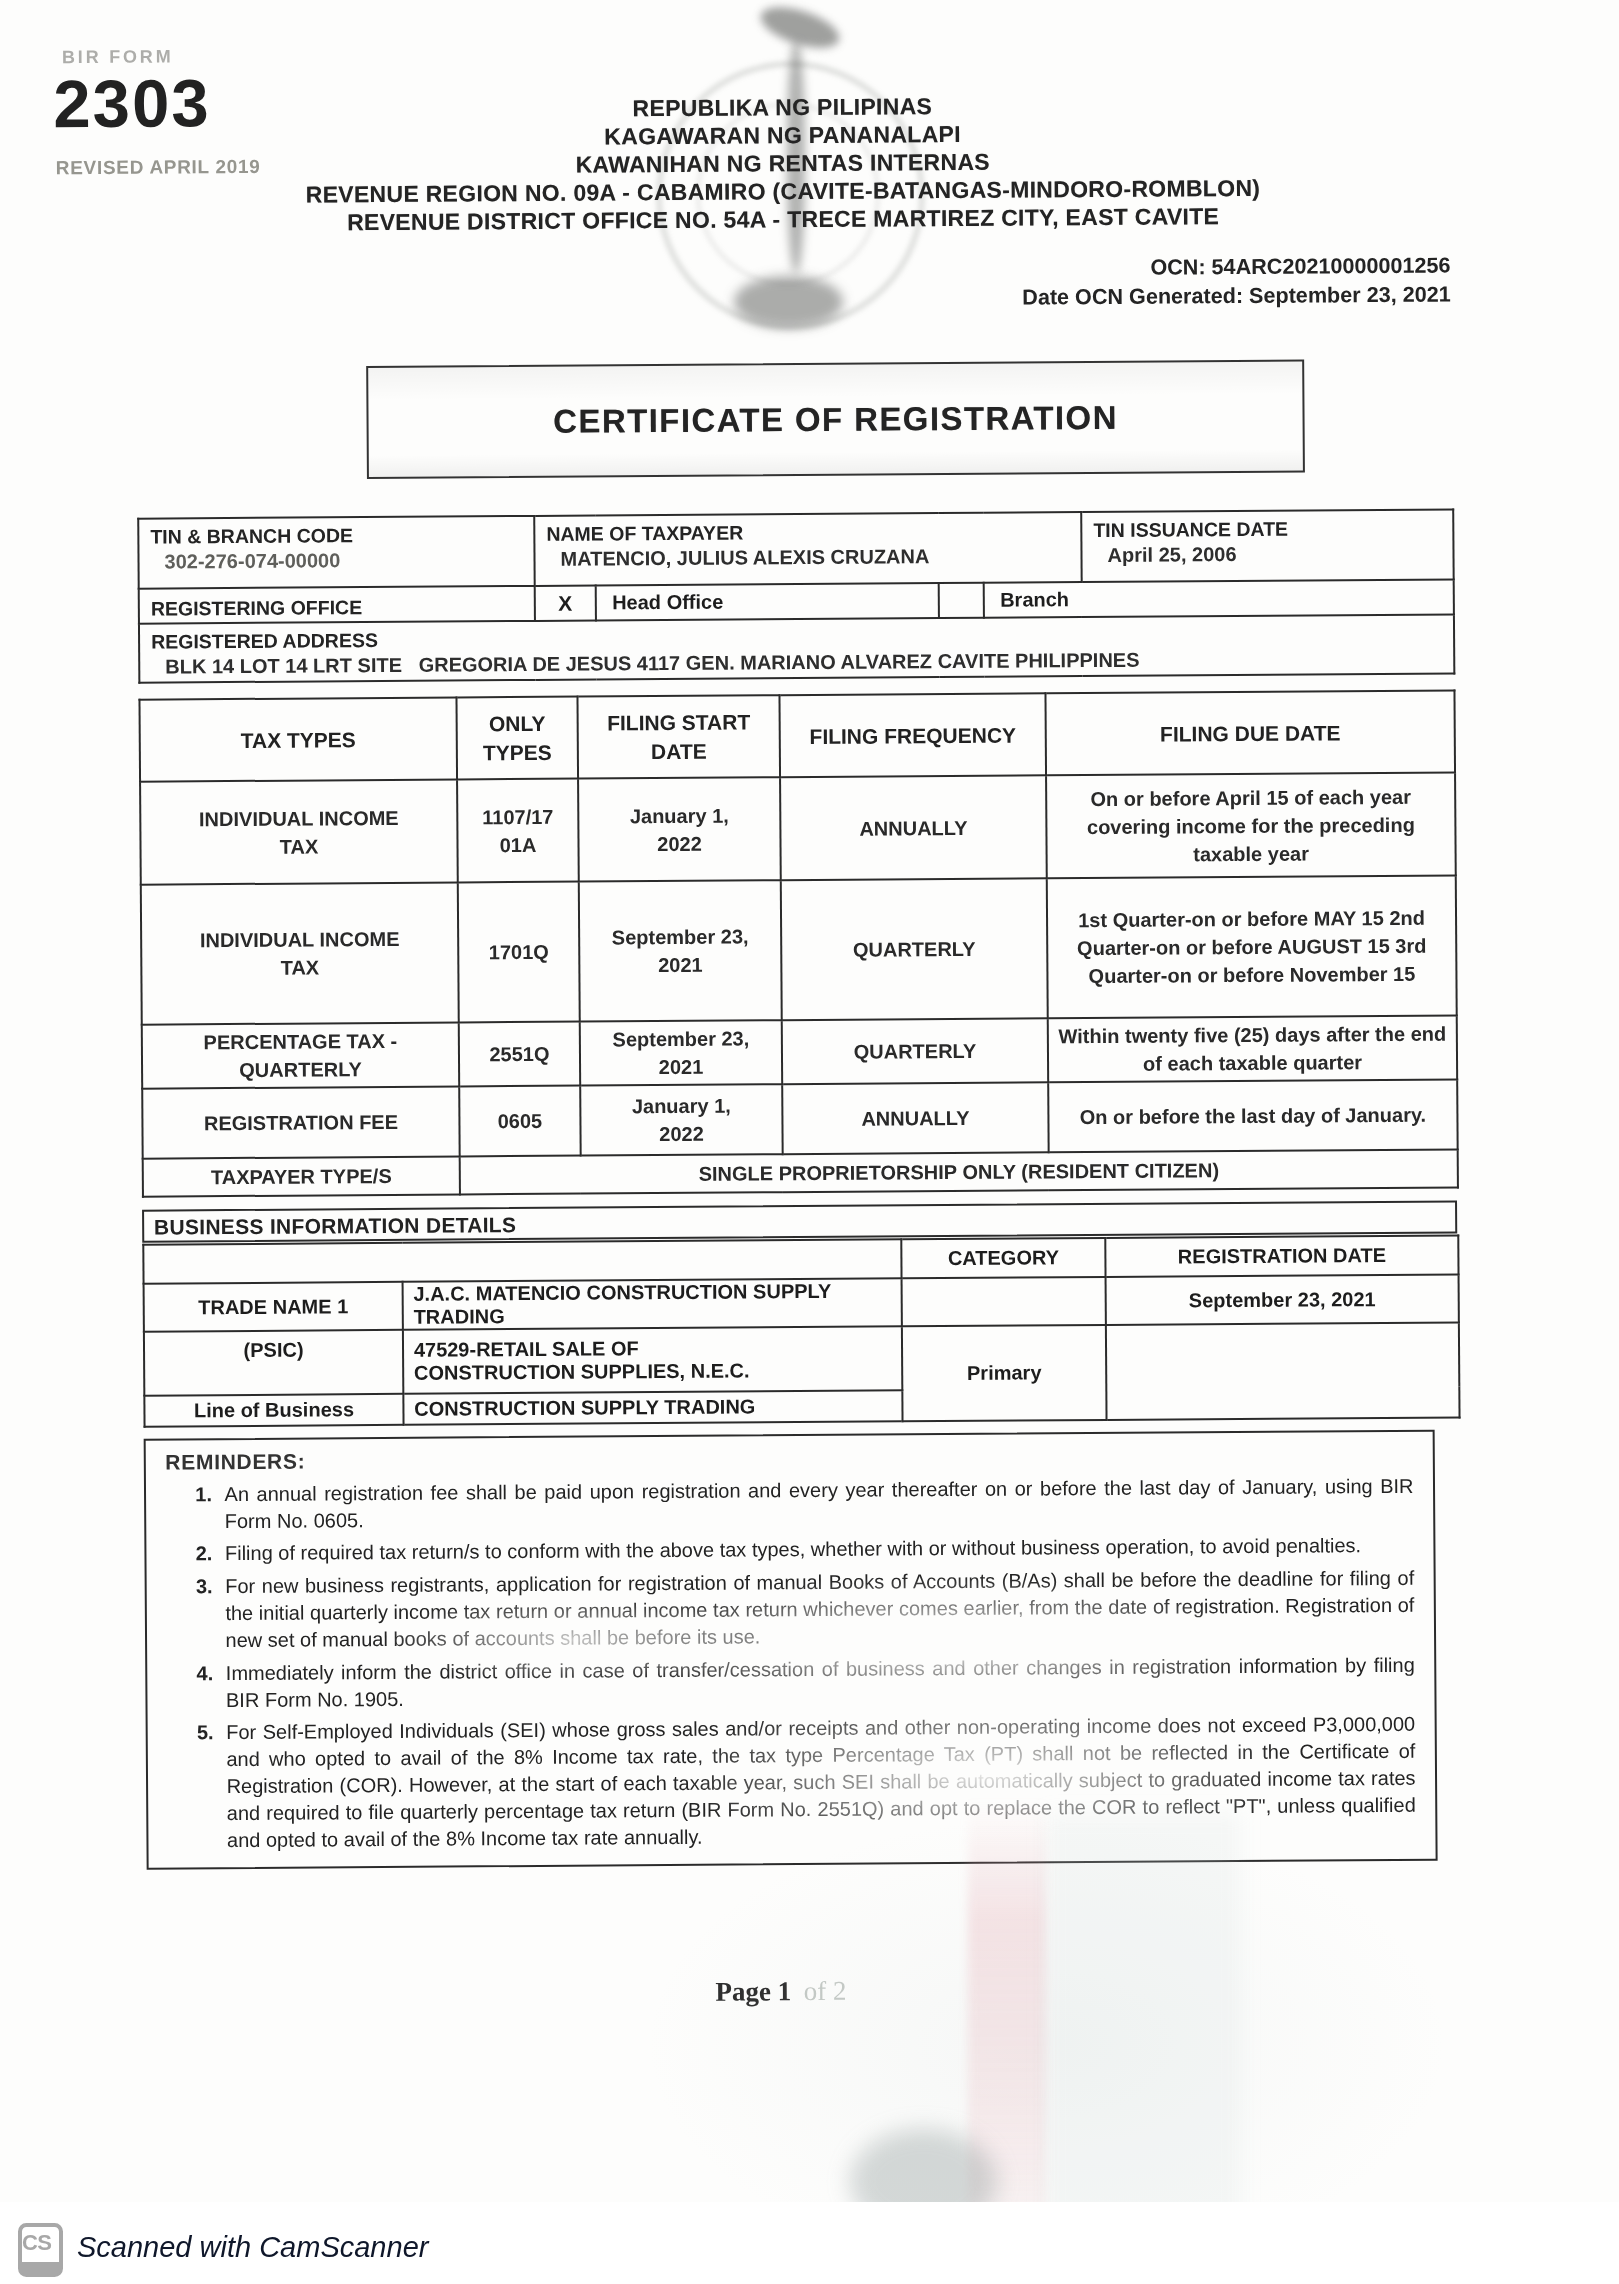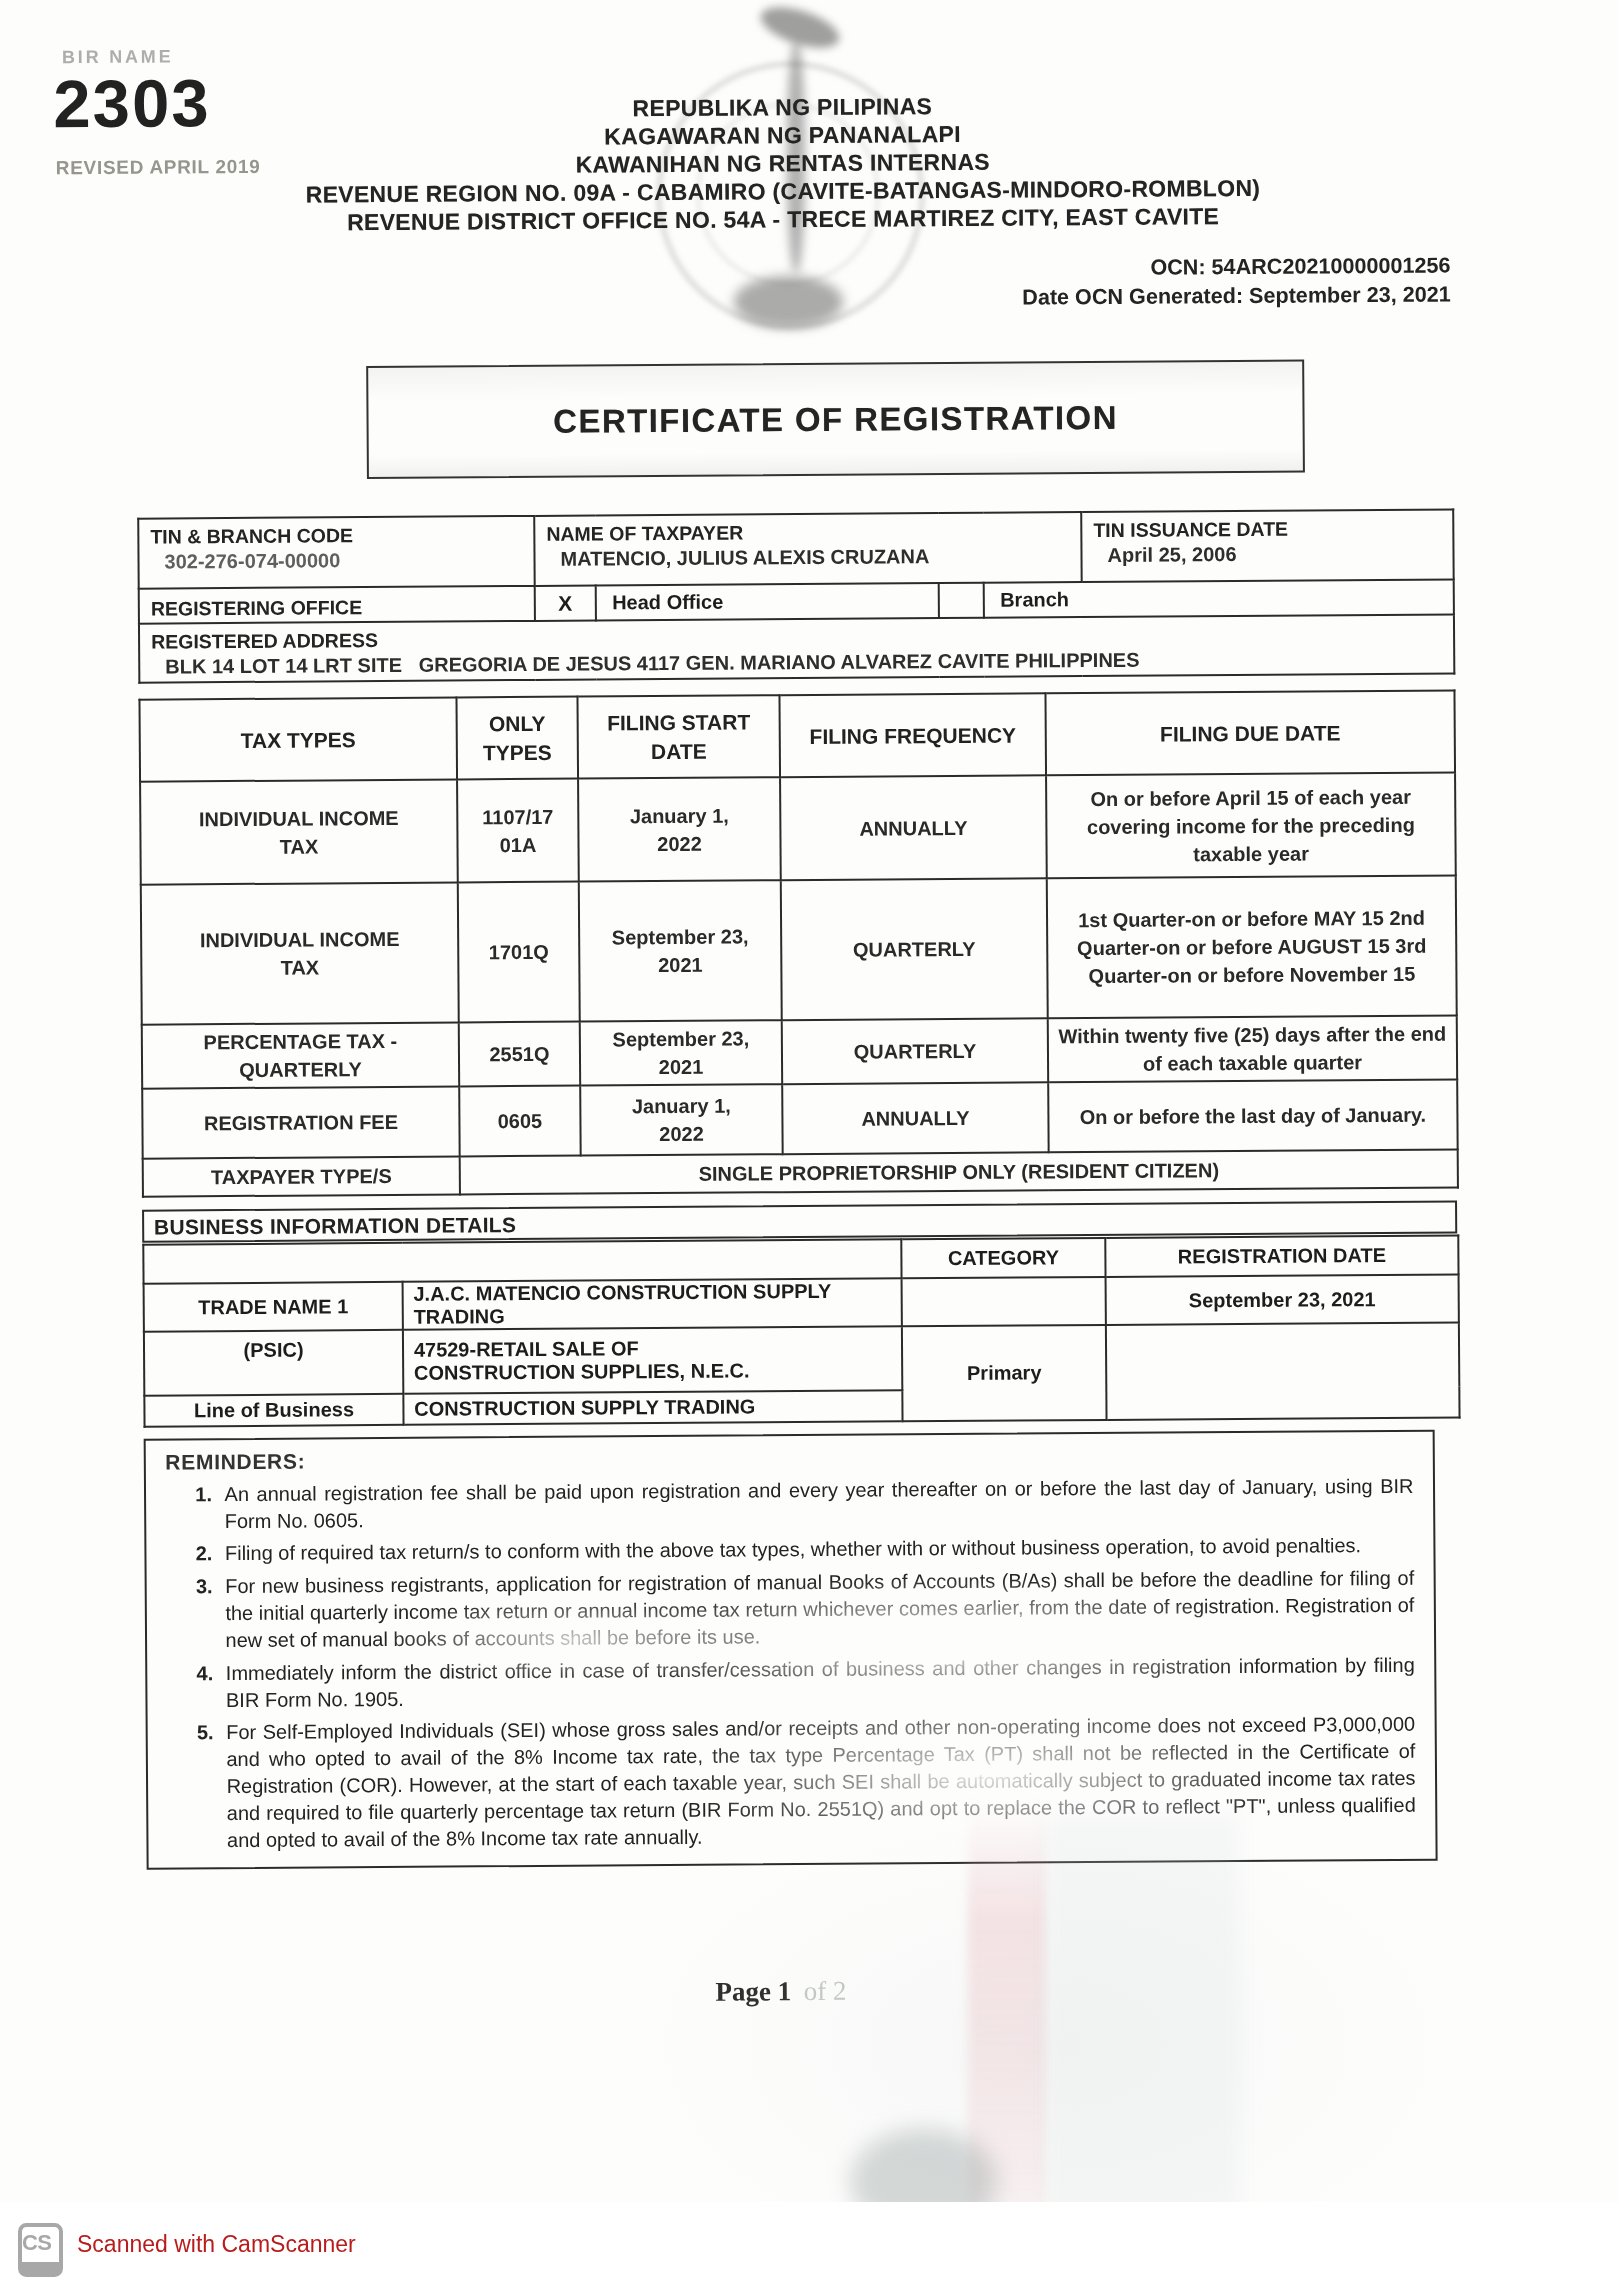--- a/index.html
+++ b/index.html
@@ -84,36 +84,36 @@
   .ghost-pink{position:absolute;left:968px;top:1800px;width:78px;height:481px;filter:blur(4.9px);
     background:linear-gradient(180deg,rgba(230,170,180,0) 0%,rgba(226,158,168,.26) 25%,rgba(226,158,168,.16) 70%,rgba(210,160,165,.05) 100%);}
   .ghost-blue{position:absolute;left:1046px;top:1814px;width:195px;height:460px;background:rgba(205,216,218,.16);filter:blur(9.8px);}
   .ghost-gray{position:absolute;left:850px;top:2129px;width:147px;height:105px;background:rgba(118,132,132,.30);filter:blur(11px);border-radius:50%;}
   .ghost-wash{position:absolute;left:642px;top:1814px;width:809px;height:460px;background:radial-gradient(rgba(203,212,212,.15),rgba(203,212,212,0) 70%);}
   
   .cs-bar{position:absolute;left:0;bottom:0;width:100%;height:82px;background:#fff;}
   .cs-icon{position:absolute;left:18px;top:2223px;width:45px;height:54px;border:4.9px solid #a8a8a8;border-radius:8.4px;background:#fff;box-sizing:border-box;}
   .cs-icon .cs-letters{position:absolute;top:2.8px;left:0;right:0;text-align:left;font-size:22px;font-weight:bold;color:#a8a8a8;letter-spacing:-0.7px;}
   .cs-icon .cs-tab{position:absolute;left:-0.7px;right:-0.7px;bottom:-0.7px;height:12px;background:#a8a8a8;border-radius:0 0 3.5px 3.5px;}
-  .cs-text{position:absolute;left:77px;top:2231px;font-size:23px;color:#b91c1c;}
+  .cs-text{position:absolute;left:77px;top:2231px;font-size:29px;color:#0f172a;font-style:italic;}
 </style>
 </head>
 <body>
 
 <div class="page">
 
   <div class="seal-ring"></div>
   <div class="seal-ring-inner"></div>
   <div class="seal-streak"></div>
   <div class="seal-curl"></div>
   <div class="seal-arc"></div>
 
   <div class="doc">
 
-    <div class="form-kicker">BIR NAME</div>
+    <div class="form-kicker">BIR FORM</div>
     <div class="form-number">2303</div>
     <div class="form-revised">REVISED APRIL 2019</div>
 
     <div class="agency">
       <div>REPUBLIKA NG PILIPINAS</div>
       <div>KAGAWARAN NG PANANALAPI</div>
       <div>KAWANIHAN NG RENTAS INTERNAS</div>
       <div>REVENUE REGION NO. 09A - CABAMIRO (CAVITE-BATANGAS-MINDORO-ROMBLON)</div>
       <div>REVENUE DISTRICT OFFICE NO. 54A - TRECE MARTIREZ CITY, EAST CAVITE</div>
     </div>

